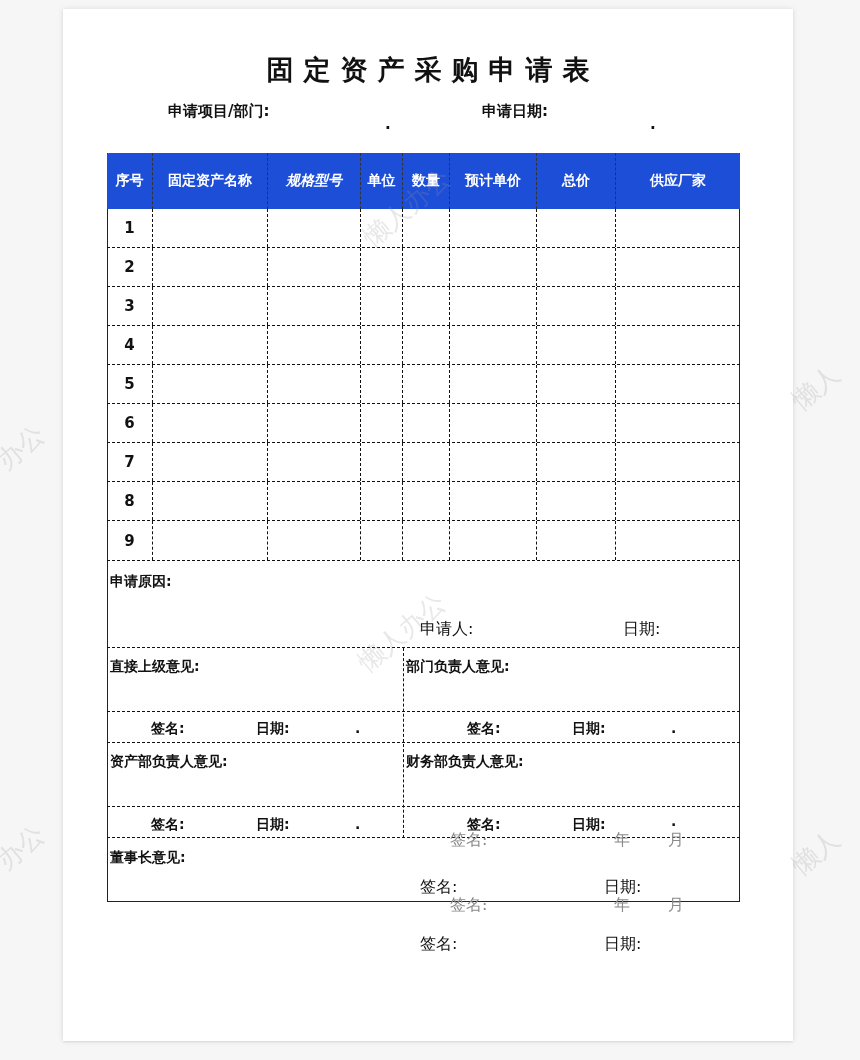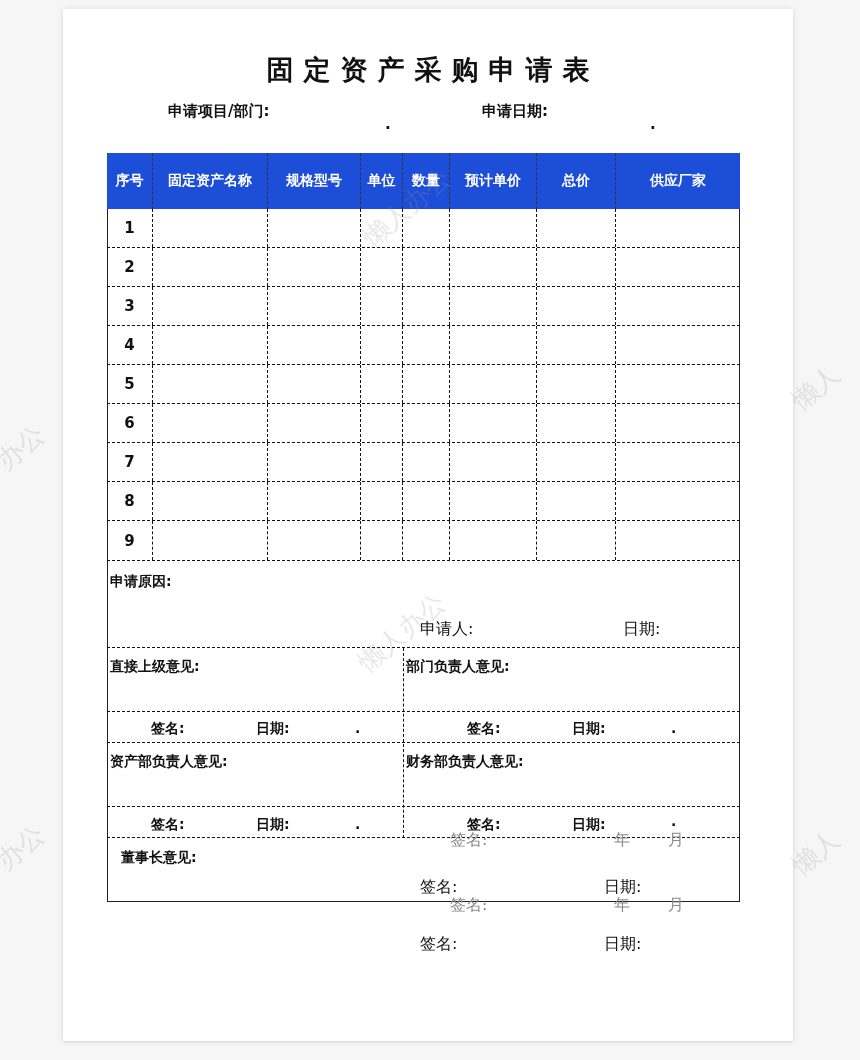--- a/index.html
+++ b/index.html
@@ -123,21 +123,21 @@
 <div class="meta" style="left:168px;">申请项目/部门:</div>
 <div class="dot" style="left:385px;">.</div>
 <div class="meta" style="left:482px;">申请日期:</div>
 <div class="dot" style="left:650px;">.</div>
 
 <div class="grid"></div>
 
 <div class="head">
   <div class="hcell" style="left:0;width:46px;">序号</div>
   <div class="hcell" style="left:46px;width:115px;">固定资产名称</div>
-  <div class="hcell" style="left:161px;width:93px;">规格型号</div>
+  <div class="hcell" style="left:161px;width:93px;font-style:italic;">规格型号</div>
   <div class="hcell" style="left:254px;width:42px;">单位</div>
   <div class="hcell" style="left:296px;width:47px;font-family:Liberation Mono, monospace;">数量</div>
   <div class="hcell" style="left:343px;width:87px;">预计单价</div>
   <div class="hcell" style="left:430px;width:79px;">总价</div>
   <div class="hcell" style="left:509px;width:124px;border-right:none;">供应厂家</div>
 </div>
 
 <div class="row" style="top:209px;">
   <div class="cell" style="left:0;width:46px;">1</div>
   <div class="cell" style="left:46px;width:115px;"></div>
@@ -253,21 +253,21 @@
 <div class="section" style="top:807px;height:31px;"></div>
 <div class="label" style="left:151px;top:816px;">签名:</div>
 <div class="label" style="left:256px;top:816px;">日期:</div>
 <div class="label" style="left:355px;top:816px;">.</div>
 <div class="label" style="left:467px;top:816px;">签名:</div>
 <div class="label" style="left:572px;top:816px;">日期:</div>
 <div class="label" style="left:671px;top:813px;">.</div>
 
 <div class="vdash" style="left:403px;top:648px;height:190px;"></div>
 
-<div class="label" style="left:110px;top:849px;margin-left:11px;">董事长意见:</div>
+<div class="label" style="left:110px;top:849px;">董事长意见:</div>
 <div class="plain" style="left:420px;top:877px;">签名:</div>
 <div class="plain" style="left:604px;top:877px;">日期:</div>
 
 <div class="ghost" style="left:450px;top:830px;">签名:</div>
 <div class="ghost" style="left:614px;top:830px;">年</div>
 <div class="ghost" style="left:668px;top:830px;">月</div>
 <div class="ghost" style="left:450px;top:895px;">签名:</div>
 <div class="ghost" style="left:614px;top:895px;">年</div>
 <div class="ghost" style="left:668px;top:895px;">月</div>
 

